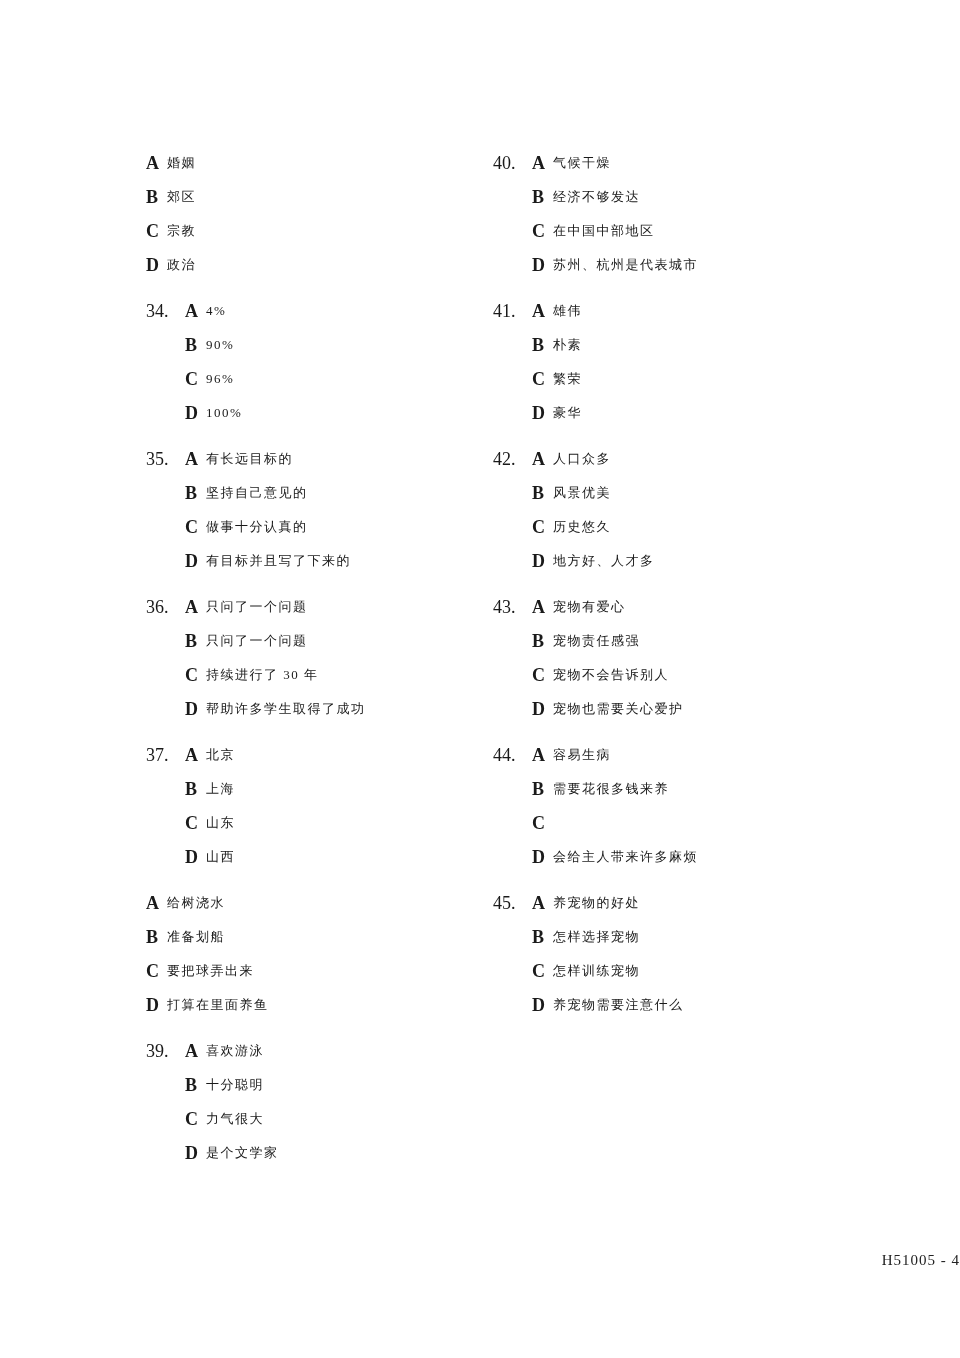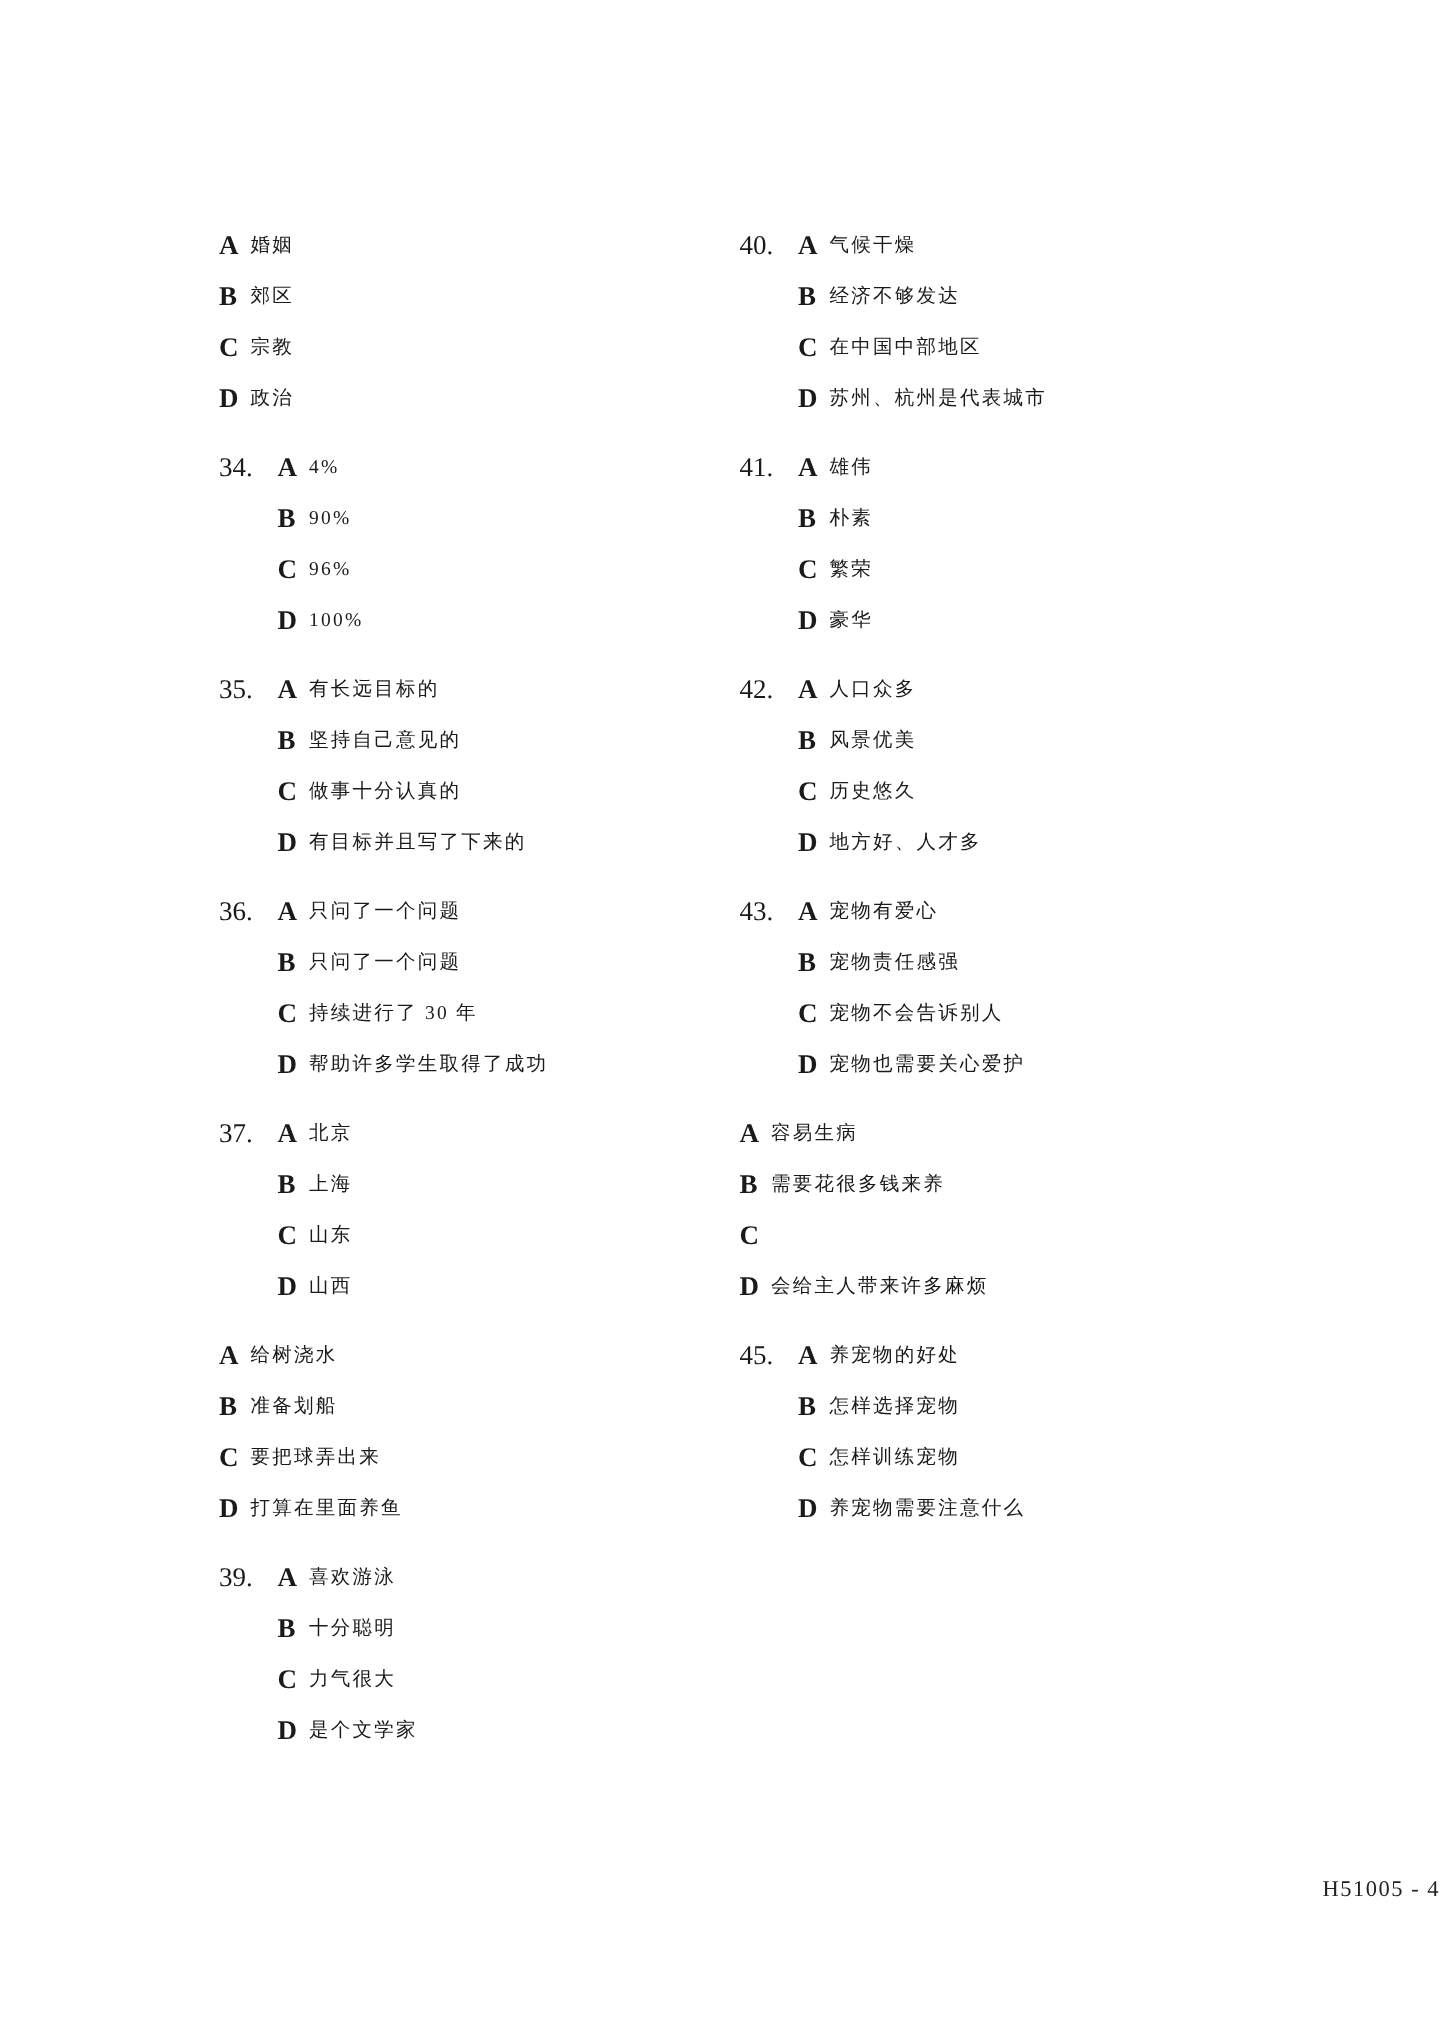--- a/index.html
+++ b/index.html
@@ -278,20 +278,21 @@
             <span class="otext">宠物不会告诉别人</span>
           </div>
         <div class="opt">
             <span class="letter">D</span>
             <span class="otext">宠物也需要关心爱护</span>
           </div>
       </div>
     </div>
 
     <div class="q">
+      <div class="qnum">44.</div>
       <div class="opts">
         <div class="opt">
             <span class="letter">A</span>
             <span class="otext">容易生病</span>
           </div>
         <div class="opt">
             <span class="letter">B</span>
             <span class="otext">需要花很多钱来养</span>
           </div>
         <div class="opt">

